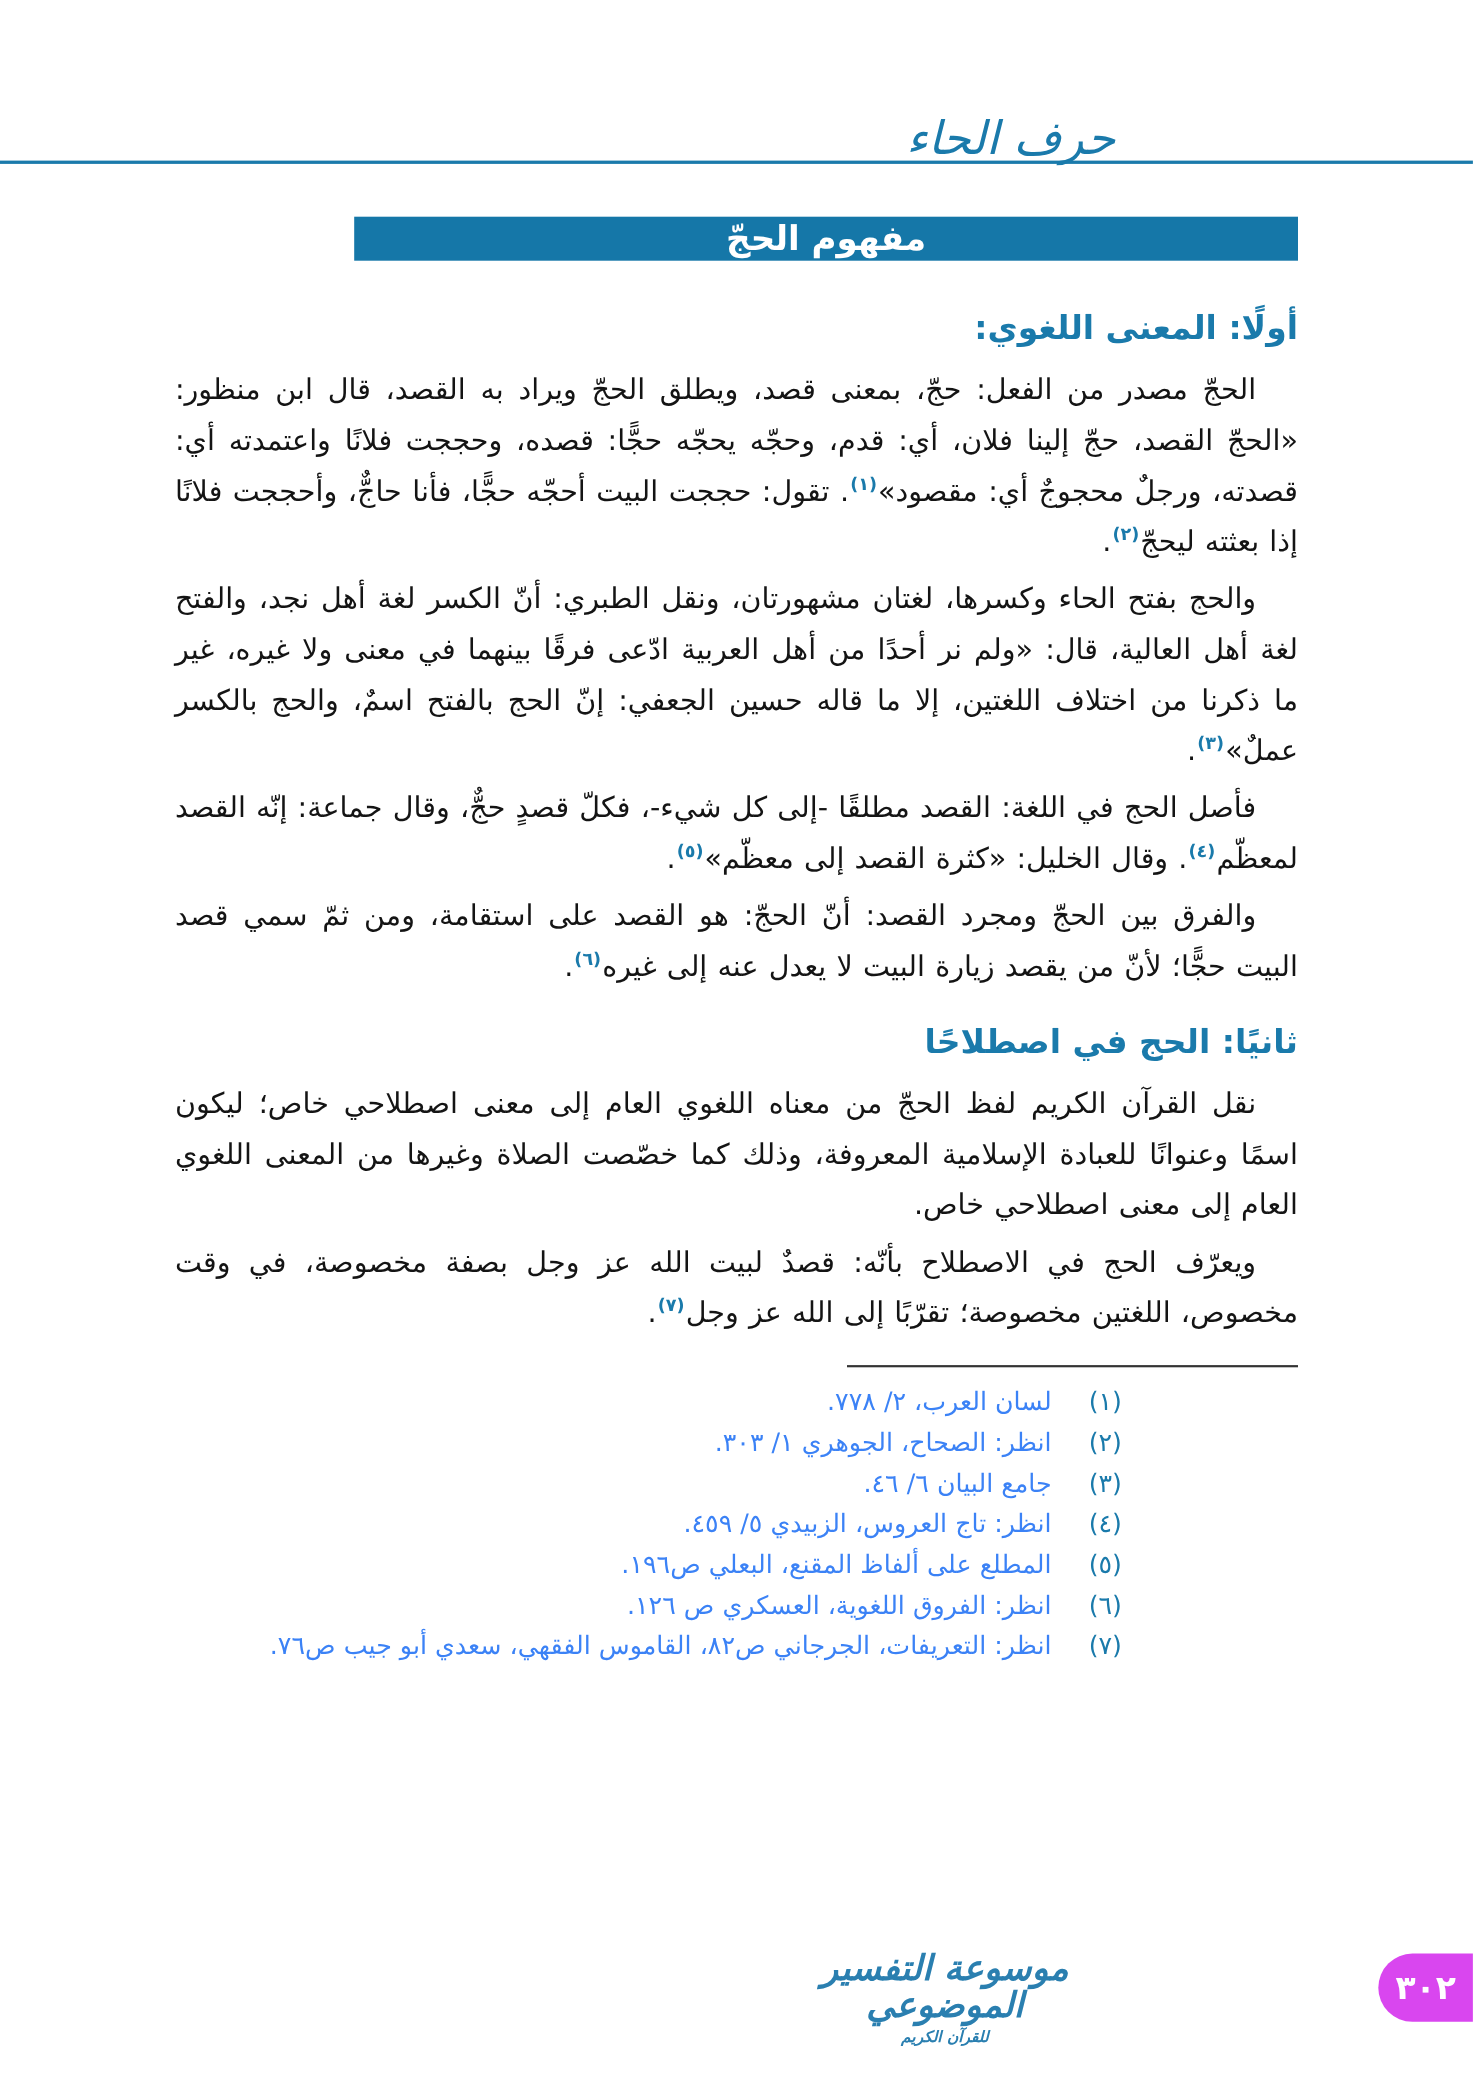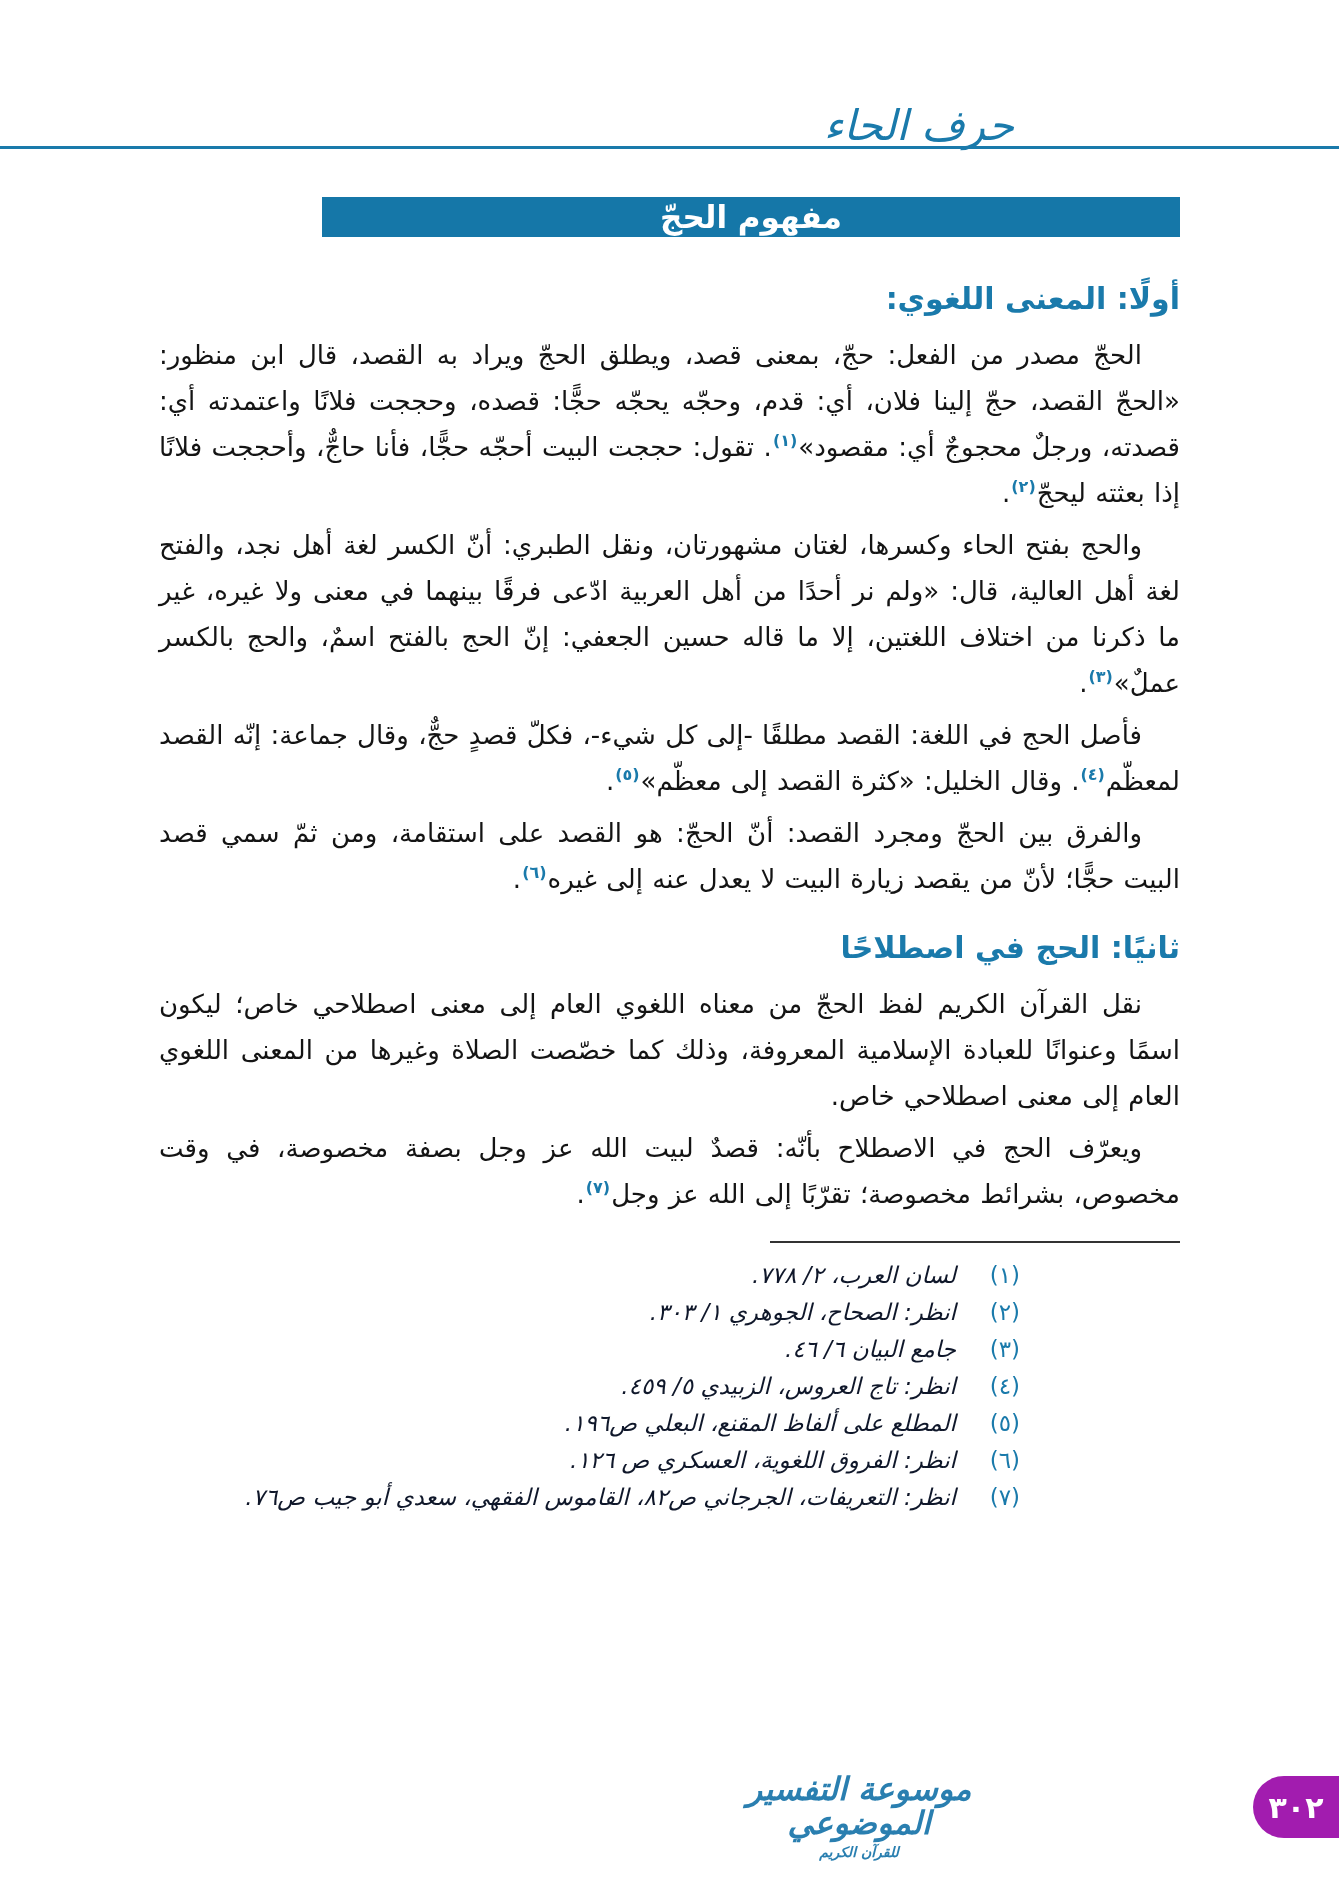--- a/index.html
+++ b/index.html
@@ -99,21 +99,21 @@
   }
 
   .footnotes {
     margin-top: 14px;
     padding-right: 160px;
     font-size: 23px;
     line-height: 37px;
   }
   .footnote { display: flex; align-items: baseline; gap: 16px; }
   .fn-num { color: #1a7aab; flex: 0 0 auto; min-width: 48px; }
-  .fn-text { color: #0f172a; font-style: italic; }
+  .fn-text { color: #3b82f6; }
 
   
   .logo {
     position: absolute;
     bottom: 30px;
     right: 355px;
     width: 250px;
     text-align: center;
     color: #2a7fb0;
   }
@@ -129,21 +129,21 @@
     font-style: italic;
     margin-top: 4px;
   }
 
   .page-pill {
     position: absolute;
     bottom: 52px;
     right: 0;
     width: 86px;
     height: 62px;
-    background: #a21caf;
+    background: #d946ef;
     border-radius: 32px 0 0 32px;
     color: #ffffff;
     display: flex;
     align-items: center;
     justify-content: center;
     font-size: 30px;
     font-weight: bold;
   }
 </style>
 </head>
@@ -167,21 +167,21 @@
     <p class="body-par"><span>والحج بفتح الحاء وكسرها، لغتان مشهورتان، ونقل الطبري: أنّ الكسر لغة أهل نجد، والفتح لغة أهل العالية، قال: «ولم نر أحدًا من أهل العربية ادّعى فرقًا بينهما في معنى ولا غيره، غير ما ذكرنا من اختلاف اللغتين، إلا ما قاله حسين الجعفي: إنّ الحج بالفتح اسمٌ، والحج بالكسر عملٌ»</span><sup class="fn-ref">(٣)</sup><span>.</span></p>
 
     <p class="body-par"><span>فأصل الحج في اللغة: القصد مطلقًا -إلى كل شيء-، فكلّ قصدٍ حجٌّ، وقال جماعة: إنّه القصد لمعظّم</span><sup class="fn-ref">(٤)</sup><span>. وقال الخليل: «كثرة القصد إلى معظّم»</span><sup class="fn-ref">(٥)</sup><span>.</span></p>
 
     <p class="body-par"><span>والفرق بين الحجّ ومجرد القصد: أنّ الحجّ: هو القصد على استقامة، ومن ثمّ سمي قصد البيت حجًّا؛ لأنّ من يقصد زيارة البيت لا يعدل عنه إلى غيره</span><sup class="fn-ref">(٦)</sup><span>.</span></p>
 
     <h2 class="section-heading second">ثانيًا: الحج في اصطلاحًا</h2>
 
     <p class="body-par"><span>نقل القرآن الكريم لفظ الحجّ من معناه اللغوي العام إلى معنى اصطلاحي خاص؛ ليكون اسمًا وعنوانًا للعبادة الإسلامية المعروفة، وذلك كما خصّصت الصلاة وغيرها من المعنى اللغوي العام إلى معنى اصطلاحي خاص.</span></p>
 
-    <p class="body-par"><span>ويعرّف الحج في الاصطلاح بأنّه: قصدٌ لبيت الله عز وجل بصفة مخصوصة، في وقت مخصوص، بشرائط مخصوصة؛ تقرّبًا إلى الله عز وجل</span><sup class="fn-ref">(٧)</sup><span>.</span></p>
+    <p class="body-par"><span>ويعرّف الحج في الاصطلاح بأنّه: قصدٌ لبيت الله عز وجل بصفة مخصوصة، في وقت مخصوص، اللغتين مخصوصة؛ تقرّبًا إلى الله عز وجل</span><sup class="fn-ref">(٧)</sup><span>.</span></p>
 
     <div class="footnotes-sep"></div>
 
     <div class="footnotes">
       <div class="footnote">
         <span class="fn-num">(١)</span>
         <span class="fn-text">لسان العرب، ٢/ ٧٧٨.</span>
       </div>
       <div class="footnote">
         <span class="fn-num">(٢)</span>

